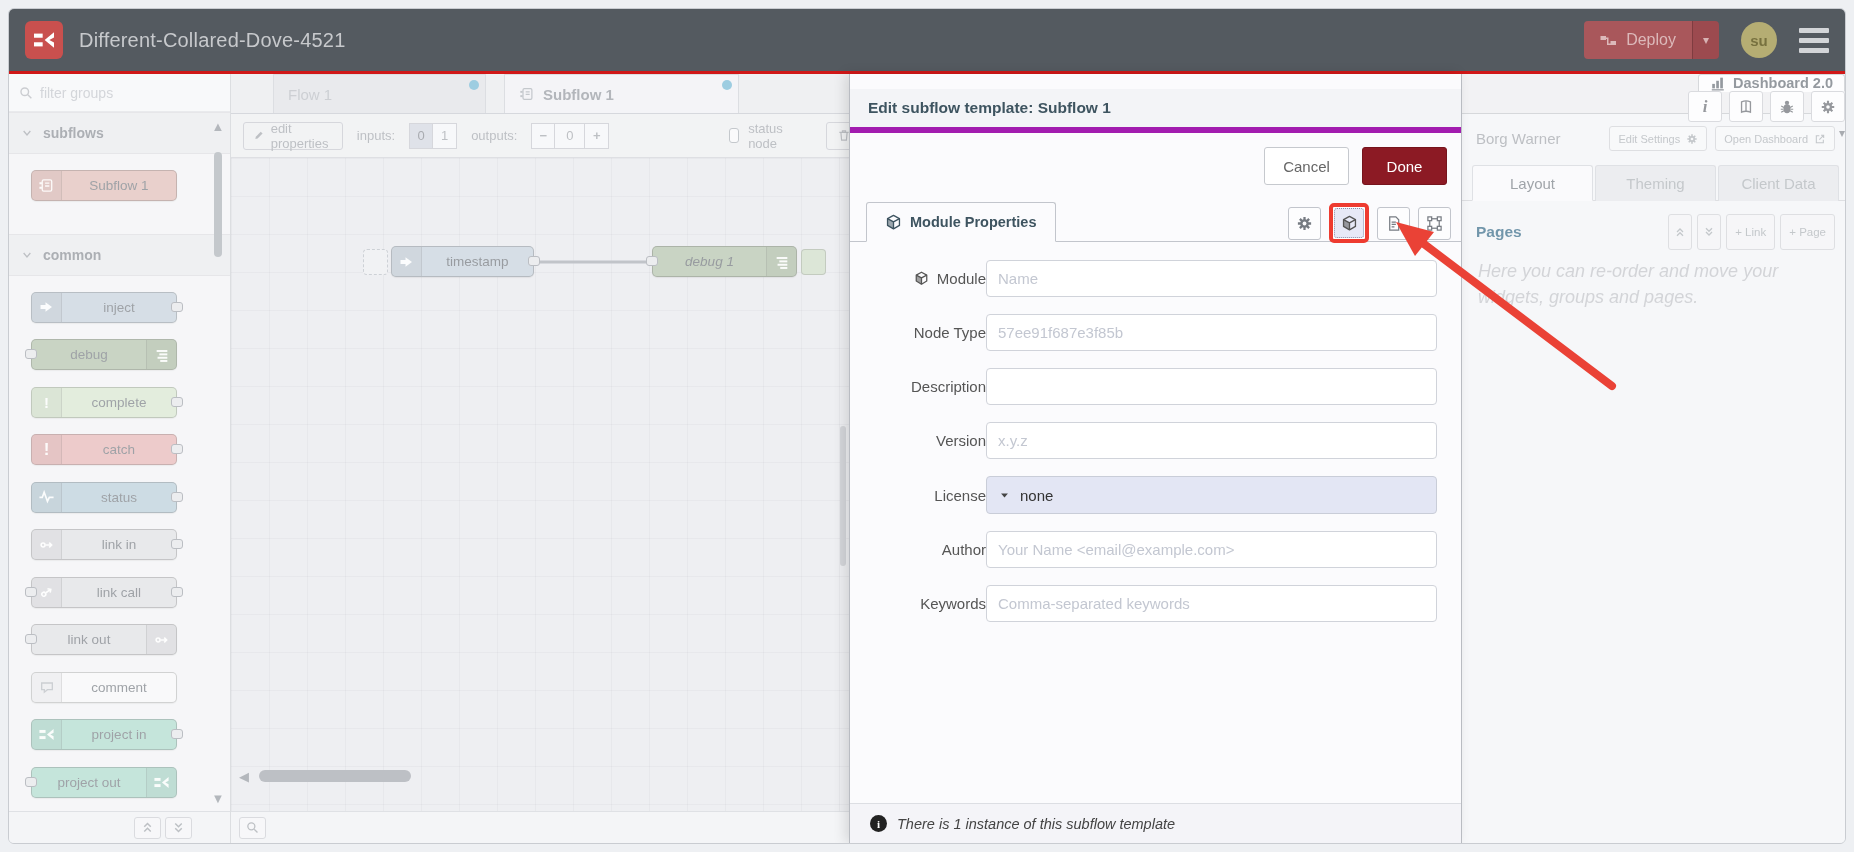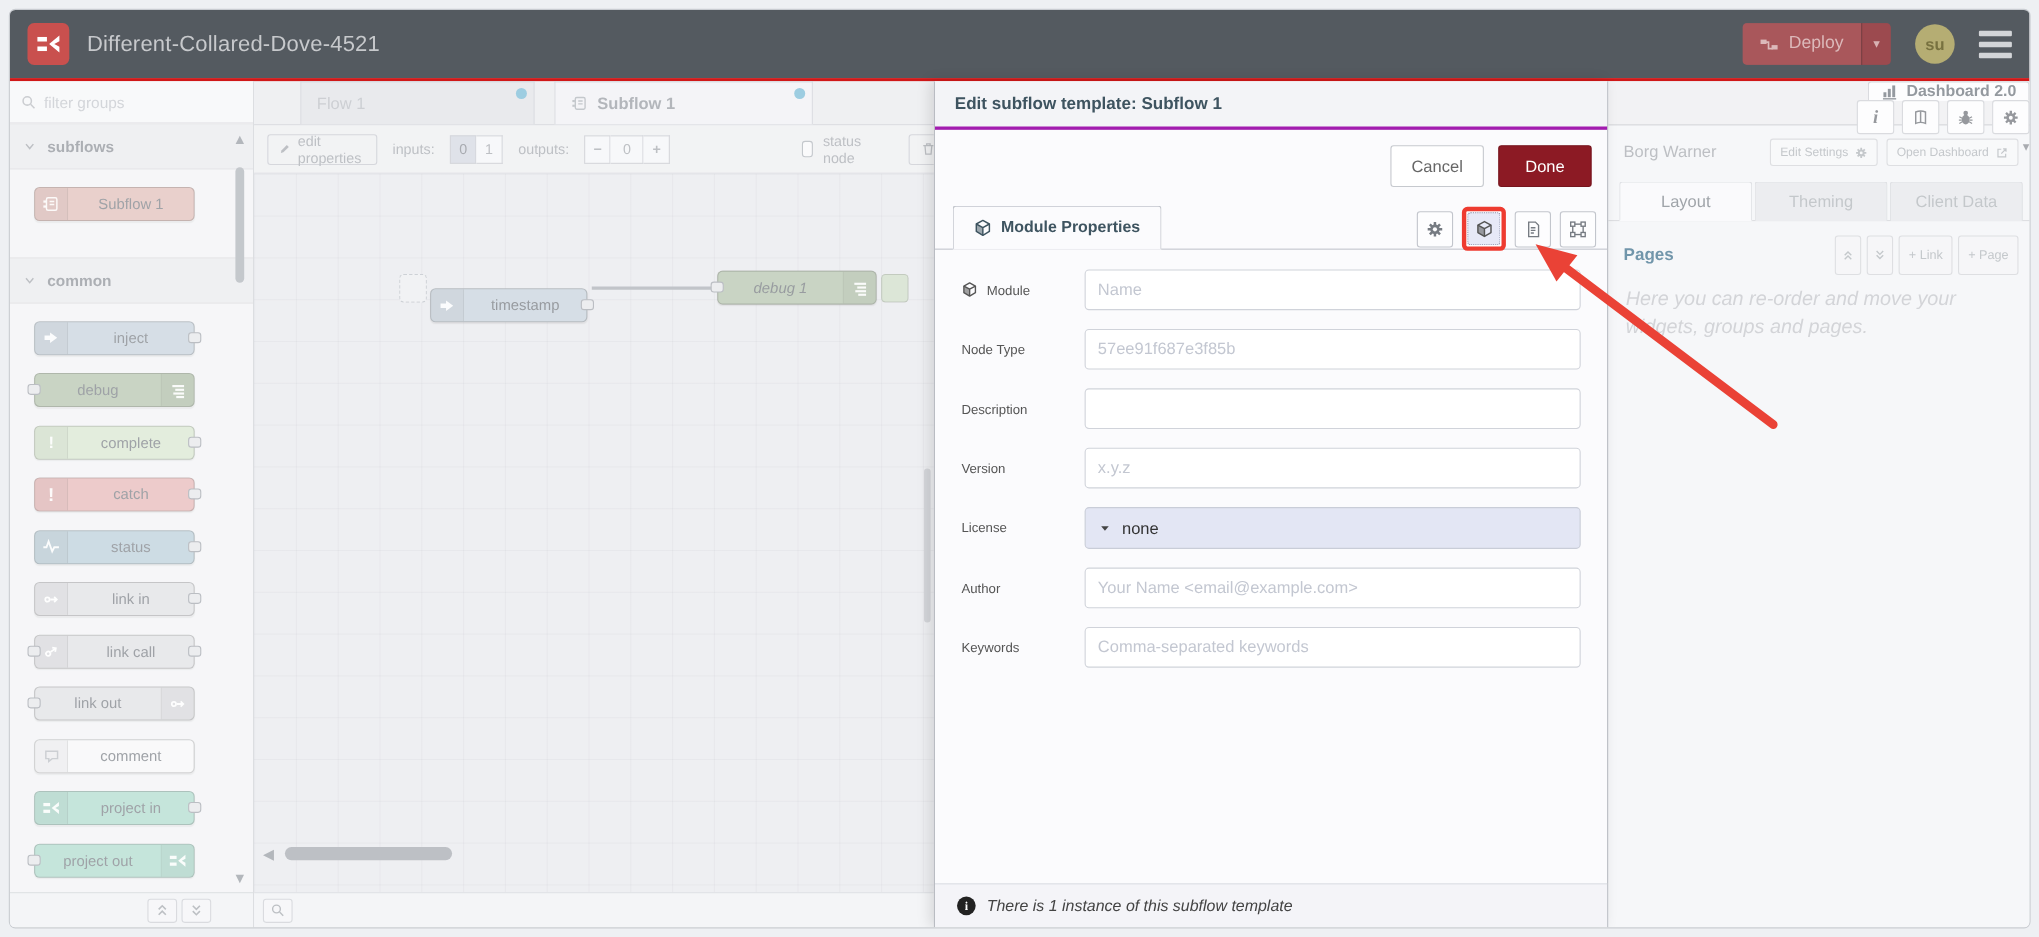--- a/index.html
+++ b/index.html
@@ -64,34 +64,34 @@
     background-size:38px 38px; overflow:hidden; }
   .cnode { position:absolute; height:31px; border:1px solid rgba(0,0,0,.3); border-radius:5px; display:flex; align-items:stretch; box-shadow:0 1px 1px rgba(0,0,0,.1); }
   .cnode .nlabel { font-size:13.5px; color:#4e545c; }
   .minibtn { position:absolute; width:25px; height:26px; border:1px solid rgba(0,0,0,.28); border-radius:4px; }
   .hthumb { position:absolute; height:12px; border-radius:6px; background:#8e939c; }
   .vthumb { position:absolute; width:6px; border-radius:3px; background:#b5b8bf; }
   .mfooter { height:32px; background:#eceef1; border-top:1px solid #c9ccd2; display:flex; align-items:center; padding:0 8px; }
 
   
   .tray { position:relative; z-index:10; width:613px; flex:0 0 auto; background:#fbfbfd; border-left:1px solid #b9bcc2; border-right:1px solid #b9bcc2; box-shadow:-4px 0 12px rgba(0,0,0,.12); display:flex; flex-direction:column; }
-  .trayhdr { height:44px; background:#f3f4f7; border-bottom:3px solid #a21caf; display:flex; align-items:center; padding:0 18px; font-weight:bold; font-size:15.5px; color:#3e5460; }
+  .trayhdr { height:44px; background:#f3f4f7; border-bottom:6px solid #a21caf; display:flex; align-items:center; padding:0 18px; font-weight:bold; font-size:15.5px; color:#3e5460;margin-top:15px; }
   .traybtns { display:flex; justify-content:flex-end; gap:13px; padding:14px 14px 10px; }
   .btn { height:38px; min-width:85px; border-radius:3px; font-size:15px; display:flex; align-items:center; justify-content:center; padding:0 16px; }
   .btn.cancel { background:#fff; border:1px solid #c6c9ce; color:#666; }
   .btn.done { background:#8c1a24; border:1px solid #76141d; color:#fff; }
   .etabbar { position:relative; border-bottom:1px solid #c2c5cc; padding:6px 0 0 16px; height:47px; }
   .etab { display:inline-flex; align-items:center; gap:8px; height:40px; padding:0 18px; background:#fbfbfd; border:1px solid #c2c5cc; border-bottom:1px solid #fbfbfd; border-radius:3px 3px 0 0; margin-bottom:-1px; font-weight:bold; font-size:14.5px; color:#3e5460; position:relative; top:1px; }
   .ebtns { position:absolute; right:10px; top:8px; display:flex; align-items:center; gap:8px; }
   .ebtn { width:33px; height:33px; border:1px solid #c2c5cc; border-radius:3px; background:#fdfdfe; display:flex; align-items:center; justify-content:center; }
   .redwrap { border:4px solid #ee3b30; border-radius:5px; background:#fff; padding:1px; }
   .redwrap .ebtn { border:1px dotted #8a90a8; background:#e7e9f7; }
   .form { flex:1; padding:18px 24px; }
   .frow { display:flex; align-items:center; margin-bottom:17px; }
-  .flabel { width:112px; flex:0 0 auto; font-size:12px; color:#555; display:flex; align-items:center; gap:8px; }
+  .flabel { width:112px; flex:0 0 auto; font-size:15px; color:#555; display:flex; align-items:center; gap:8px;justify-content:flex-end; }
   .finput { flex:1; height:37px; border:1px solid #d0d3da; border-radius:4px; background:#fff; font-size:15px; color:#333; padding:0 11px; font-family:"Liberation Sans",sans-serif; }
   .finput::placeholder { color:#c3c7d1; opacity:1; }
   .fselect { flex:1; height:38px; border:1px solid #c9cdd8; border-radius:4px; background:#e3e6f4; display:flex; align-items:center; gap:10px; padding:0 12px; font-size:15px; color:#333; }
   .trayftr { height:40px; border-top:1px solid #dcdee3; background:#f4f4f8; display:flex; align-items:center; gap:10px; padding:0 20px; font-style:italic; font-size:14.5px; color:#444; }
   .infodot { width:17px; height:17px; border-radius:50%; background:#222; color:#fff; font-size:11px; font-weight:bold; display:flex; align-items:center; justify-content:center; font-style:normal; font-family:"Liberation Serif",serif; }
 
   
   .sidebar { width:383px; flex:0 0 auto; background:#f0f1f4; display:flex; flex-direction:column; }
   .stabrow { height:40px; background:#e8e8ec; border-bottom:1px solid #b9bcc2; display:flex; align-items:flex-end; padding-left:7px;flex-direction:column; }
   .stab { height:39px; display:flex; align-items:center; gap:7px; padding:0 11px; background:#fbfbfd; border:1px solid #b9bcc2; border-bottom:1px solid #fbfbfd; border-radius:3px 3px 0 0; margin-bottom:-1px; font-weight:bold; font-size:14.5px; color:#47505a; }
@@ -400,21 +400,21 @@
                 </g>
               </svg>
           </div>
         </div>
 
         <div class="canvas">
           <svg style="position:absolute;left:0;top:0" width="620" height="655">
             <path d="M 307 104 C 345 104 383 104 421 104" stroke="#949aa3" stroke-width="3" fill="none"></path>
           </svg>
           <div class="minibtn" style="left:132px;top:91px;background:#e7e8ec;border-style:dashed;border-color:#aab0b8"></div>
-          <div class="cnode" style="left: 160px; top: 104px; width: 143px; background: rgb(185, 199, 212);">
+          <div class="cnode" style="left: 160px; top: 88px; width: 143px; background: rgb(185, 199, 212);">
             <div class="nicon l">
                 <svg width="16" height="18" viewBox="0 0 16 18">
                   <path d="M1.5 7h5V4.2L13 9l-6.5 4.8V11h-5z" fill="rgba(255,255,255,.92)"></path>
                 </svg>
               </div>
             <div class="nlabel">timestamp</div>
             <div class="port r" style="top:9px"></div>
           </div>
           <div class="cnode" style="left: 421px; top: 88px; width: 145px; background: rgb(162, 182, 153);">
             <div class="nicon r">

